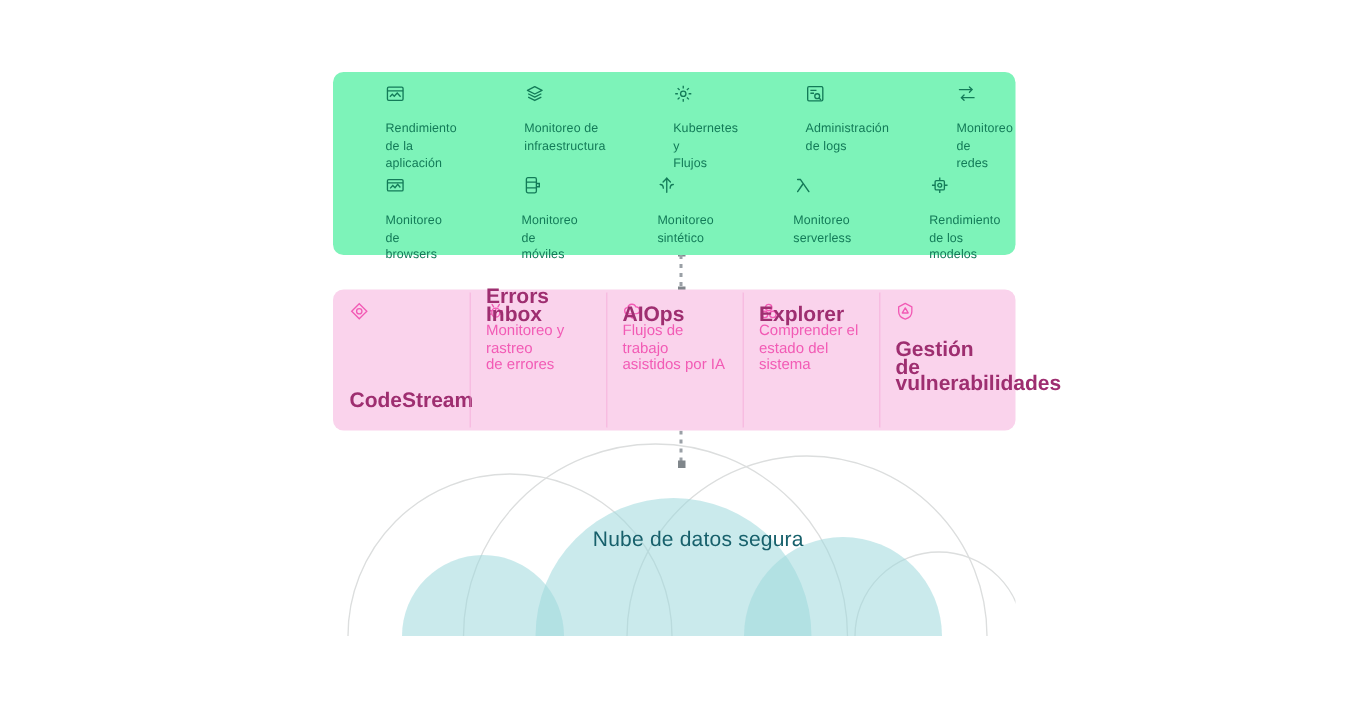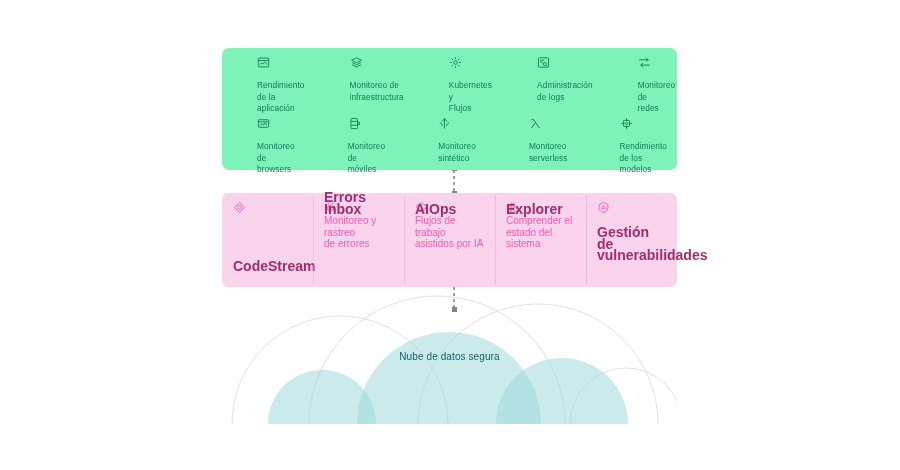--- a/index.html
+++ b/index.html
@@ -135,25 +135,25 @@
   #cloud {
     position: absolute;
     left: 222px;
     top: 288px;
     width: 455px;
     height: 136px;
   }
   #cloud svg { display: block; }
   .cloud-caption {
     position: absolute;
-    left: 0;
+    left: 16px;
     top: 63px;
     width: 455px;
     text-align: center;
-    font-size: 10px;
+    font-size: 14px;
     color: #17606B;
     letter-spacing: 0.01em;
   }
 </style>
 </head>
 <body>
 
 <div id="stage">
 
   <div class="conn-node" style="left:452px; top:166px;"></div>

